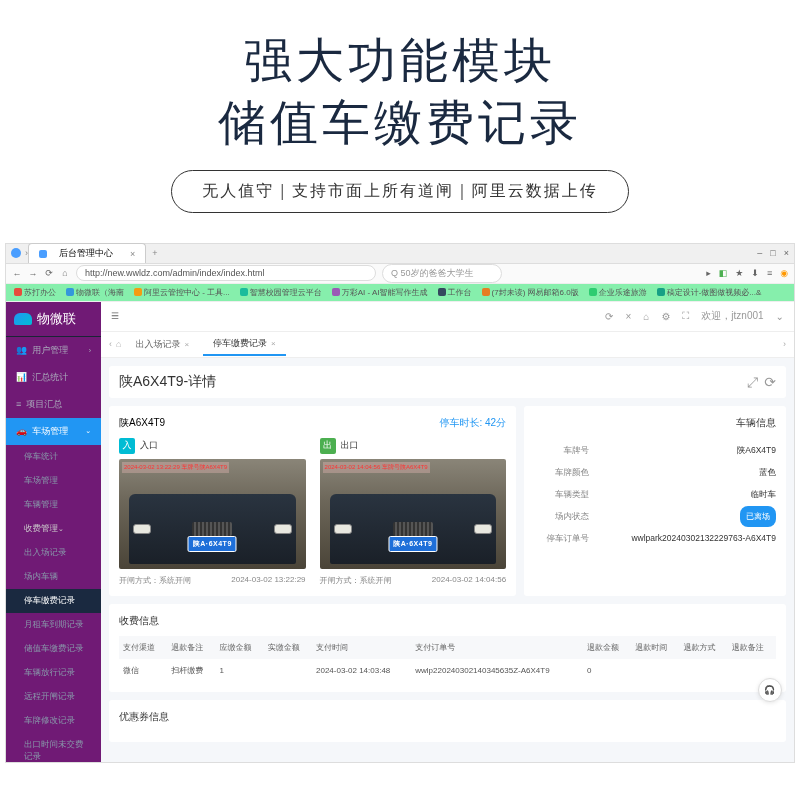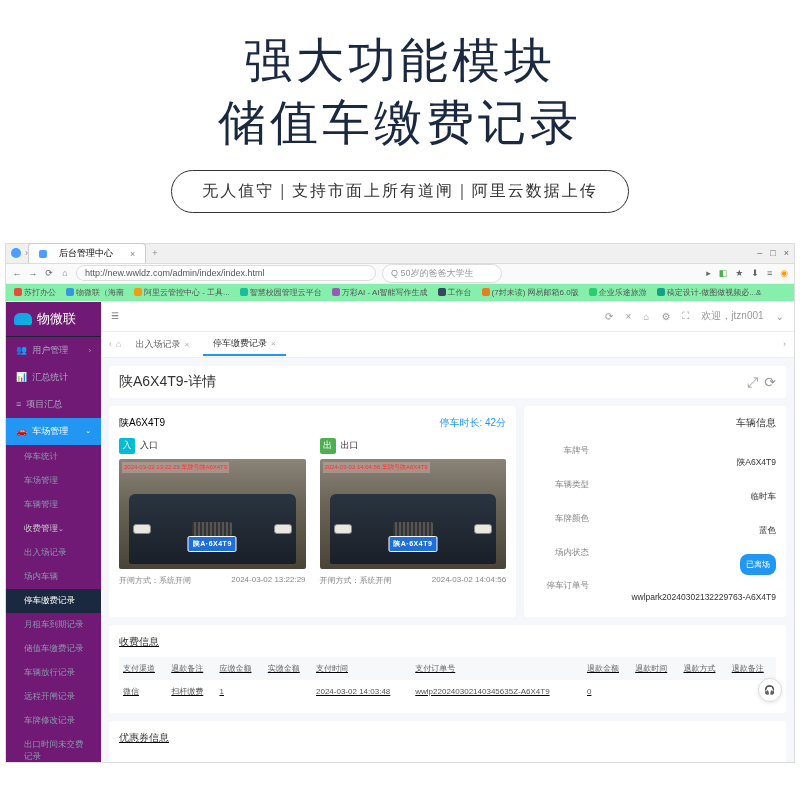--- a/index.html
+++ b/index.html
@@ -71,26 +71,26 @@
 .red-text { position: absolute; top: 3px; left: 3px; color: #ff3333; font-size: 6px; background: rgba(255,200,200,0.3); padding: 1px 2px; }
 .car-body { position: absolute; bottom: 5px; left: 10px; right: 10px; height: 70px; background: linear-gradient(180deg,#2a3440,#1a2028); border-radius: 6px 6px 2px 2px; }
 .car-grill { position: absolute; bottom: 28px; left: 50%; transform: translateX(-50%); width: 40px; height: 14px; background: repeating-linear-gradient(90deg,#333,#333 2px,#555 2px,#555 4px); border-radius: 2px; }
 .car-light-l { position: absolute; bottom: 30px; left: 4px; width: 18px; height: 10px; background: #e8e8e0; border-radius: 3px; border: 1px solid #888; }
 .car-light-r { position: absolute; bottom: 30px; right: 4px; width: 18px; height: 10px; background: #e8e8e0; border-radius: 3px; border: 1px solid #888; }
 .plate { position: absolute; bottom: 12px; left: 50%; transform: translateX(-50%); background: #1e6fd9; color: #fff; padding: 2px 4px; font-size: 7px; border-radius: 2px; letter-spacing: 0.5px; font-weight: bold; border: 1px solid #fff; }
 
 .img-footer { display: flex; justify-content: space-between; margin-top: 6px; font-size: 8px; color: #888; }
 
 .info-title { font-size: 10px; color: #333; margin-bottom: 10px; }
-.info-row { display: flex; padding: 5px 0; font-size: 8.5px; flex-direction: column; }
+.info-row { display: flex; padding: 5px 0; font-size: 8.5px; }
 .info-label { width: 55px; color: #888; }
 .info-value { color: #333; flex: 1; word-break: break-all; }
 .status-badge { background: #2196f3; color: #fff; padding: 6px 6px; border-radius: 8px; font-size: 8px; }
 
-.section-card { background: #fff; border-radius: 3px; padding: 10px; margin-bottom: 8px; text-decoration: underline; }
+.section-card { background: #fff; border-radius: 3px; padding: 10px; margin-bottom: 8px; }
 .section-title { font-size: 10px; color: #333; margin-bottom: 8px; }
 .tbl { width: 100%; font-size: 8px; border-collapse: collapse; }
 .tbl th { background: #f7f8fa; color: #666; padding: 6px 4px; text-align: left; font-weight: normal; }
 .tbl td { padding: 6px 4px; color: #555; margin-left: 32px; }
 
 .float-btn { position: absolute; right: 12px; bottom: 60px; width: 24px; height: 24px; background: #fff; border: 1px solid #ddd; border-radius: 50%; display: flex; align-items: center; justify-content: center; color: #2196f3; box-shadow: 0 1px 4px rgba(0,0,0,0.1); }
 .app-wrap { position: relative; }
 </style>
 </head>
 <body>
@@ -300,26 +300,26 @@
             </div>
           </div>
 
           <div class="card right-card">
             <div class="info-title">车辆信息</div>
             <div class="info-row">
                 <span class="info-label">车牌号</span>
                 <span class="info-value">陕A6X4T9</span>
               </div>
             <div class="info-row">
+                <span class="info-label">车牌颜色</span>
+                <span class="info-value">蓝色</span>
+              </div>
+            <div class="info-row">
                 <span class="info-label">车辆类型</span>
                 <span class="info-value">临时车</span>
-              </div>
-            <div class="info-row">
-                <span class="info-label">车牌颜色</span>
-                <span class="info-value">蓝色</span>
               </div>
             <div class="info-row">
                 <span class="info-label">场内状态</span>
                 <span class="info-value"><span class="status-badge">已离场</span></span>
               </div>
             <div class="info-row">
                 <span class="info-label">停车订单号</span>
                 <span class="info-value">wwlpark20240302132229763-A6X4T9</span>
               </div>
           </div>

